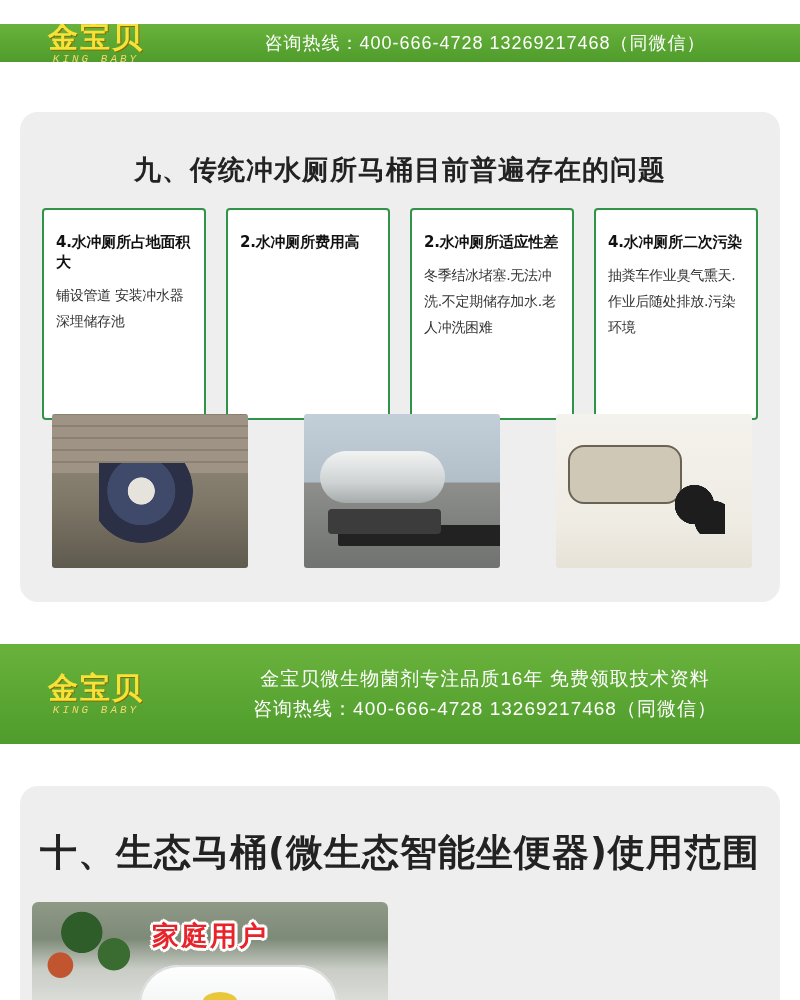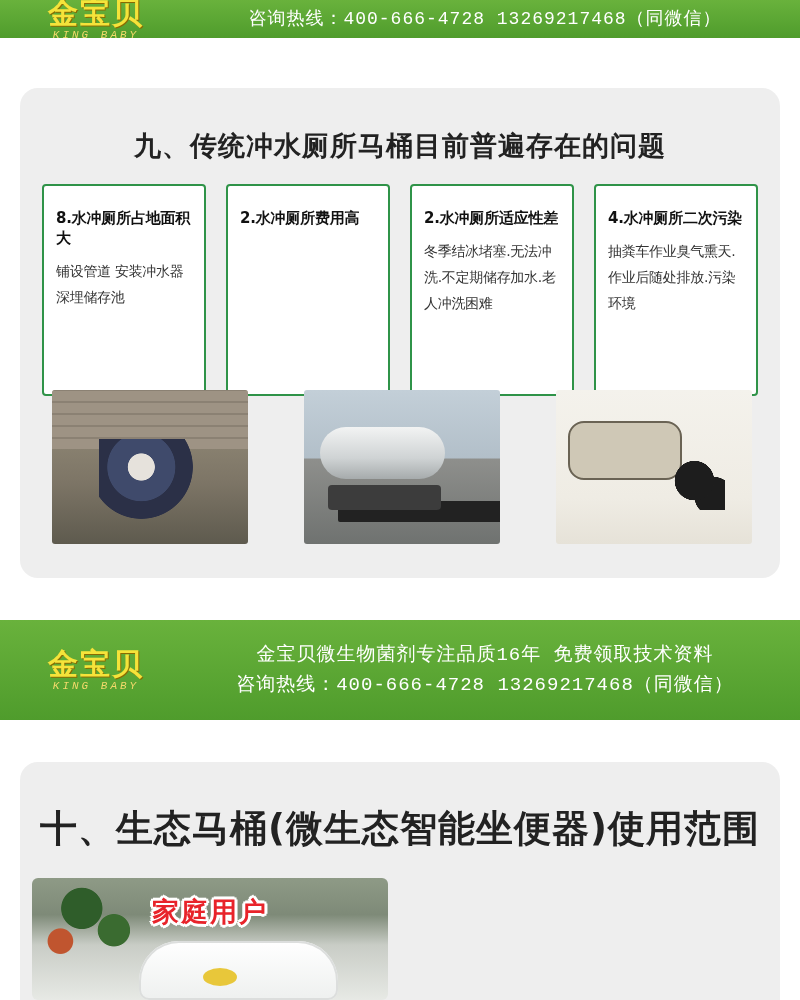--- a/index.html
+++ b/index.html
@@ -9,20 +9,21 @@
     height: 1000px;
     background: #ffffff;
     font-family: "Liberation Sans", sans-serif;
     overflow: hidden;
   }
   .page {
     position: relative;
     width: 800px;
     height: 792px;
     background: #ffffff;
+    margin-top: 24px;
   }
 
   
   .banner {
     position: absolute;
     left: 0;
     width: 800px;
     background: #5aa832;
     background: linear-gradient(180deg, #69b23c 0%, #4f9c2c 100%);
     color: #ffffff;
@@ -65,21 +66,21 @@
   }
   .banner-lines {
     position: absolute;
     left: 180px;
     right: 10px;
     top: 50%;
     transform: translateY(-50%);
     text-align: center;
   }
   .banner-line {
-    font-family: Liberation Mono, monospace;
+    font-family: Liberation Sans, sans-serif;
     font-size: 19px;
     line-height: 30px;
     color: #ffffff;
     white-space: nowrap;
     letter-spacing: 1px;
   }
   .banner-top .banner-line {
     font-size: 18px;
     line-height: 20px;
   }
@@ -312,21 +313,21 @@
     <div class="banner-lines">
       <div class="banner-line">咨询热线：400-666-4728  13269217468（同微信）</div>
     </div>
   </div>
 
   <div class="card card-one">
     <div class="section-title">九、传统冲水厕所马桶目前普遍存在的问题</div>
 
     <div class="box-row">
       <div class="prob-box">
-        <div class="prob-head">8.水冲厕所占地面积大</div>
+        <div class="prob-head">4.水冲厕所占地面积大</div>
         <div class="prob-body">铺设管道 安装冲水器 深埋储存池</div>
       </div>
       <div class="prob-box">
         <div class="prob-head">2.水冲厕所费用高</div>
       </div>
       <div class="prob-box">
         <div class="prob-head">2.水冲厕所适应性差</div>
         <div class="prob-body">冬季结冰堵塞.无法冲洗.不定期储存加水.老人冲洗困难</div>
       </div>
       <div class="prob-box">

